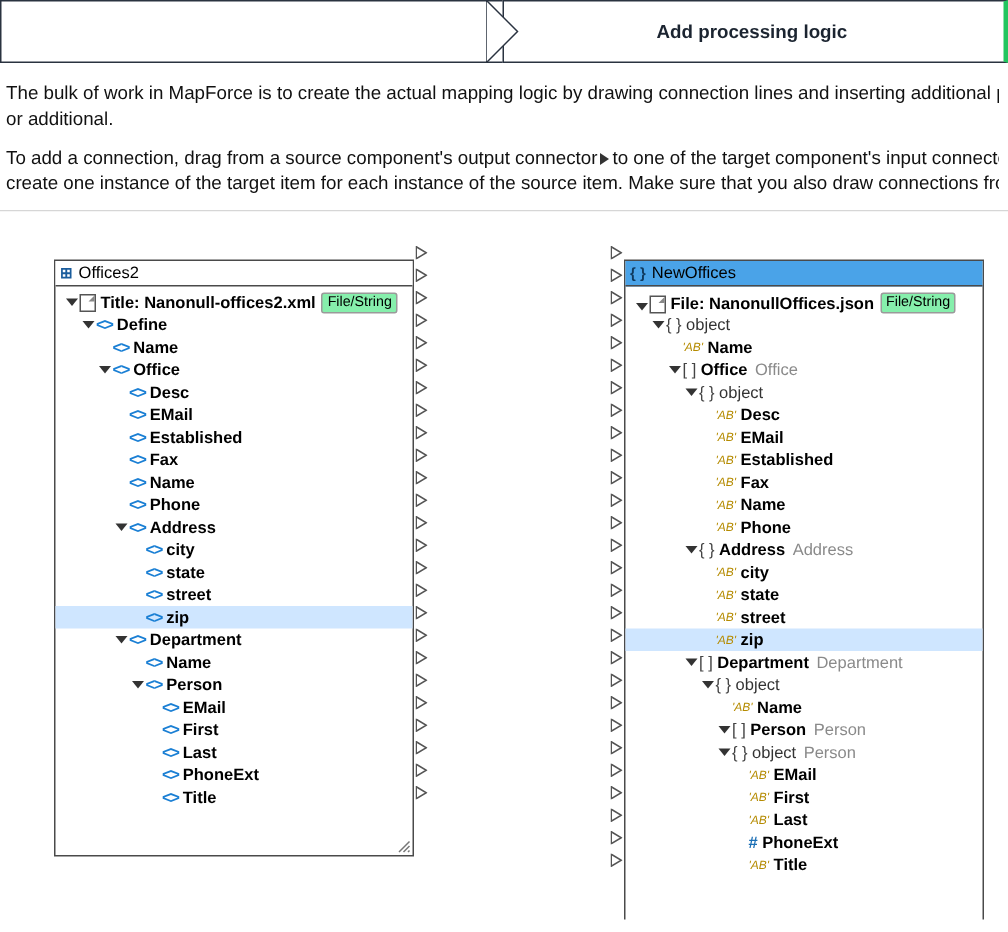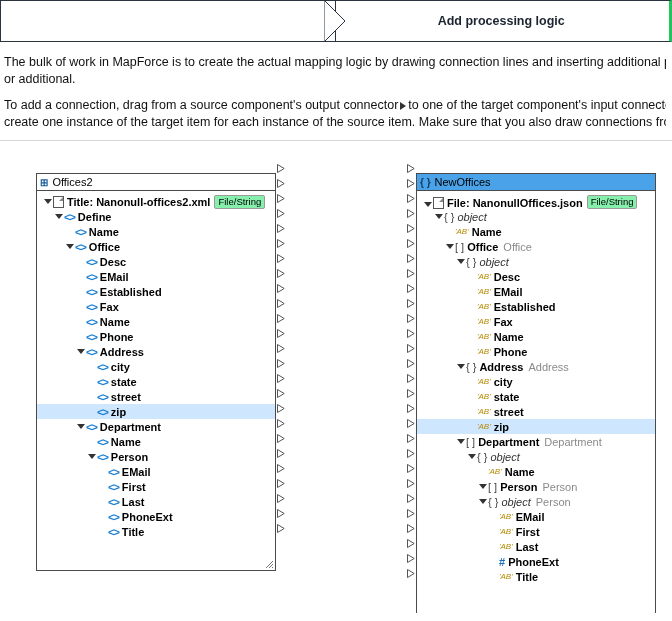--- a/index.html
+++ b/index.html
@@ -158,21 +158,21 @@
     right: 0; top: 0;
     border-left: 4px solid transparent;
     border-bottom: 4px solid #888;
   }
   .ico-ab { color: #b58b00; font-size: 8px; font-weight: normal; font-style: italic; }
   .ico-obj { color: #444; font-size: 11px; }
   .ico-arr { color: #444; font-size: 11px; }
   .ico-hash { color: #1b6fb5; font-size: 11px; font-weight: bold; }
 
   .nm { font-weight: bold; color: #000; }
-  .nm.plain { font-weight: normal; font-style: italic; color: #333; }
+  .nm.plain { font-weight: normal; color: #333; }
   .subtle { color: #8a8a8a; font-weight: normal; margin-left: 5px; }
   .sel { background: #cfe6ff; }
 
   .fs-badge {
     border: 1px solid #9a9a9a;
     background: #86efac;
     font-size: 9.5px;
     padding: 0 3px;
     margin-left: 4px;
     border-radius: 2px;

